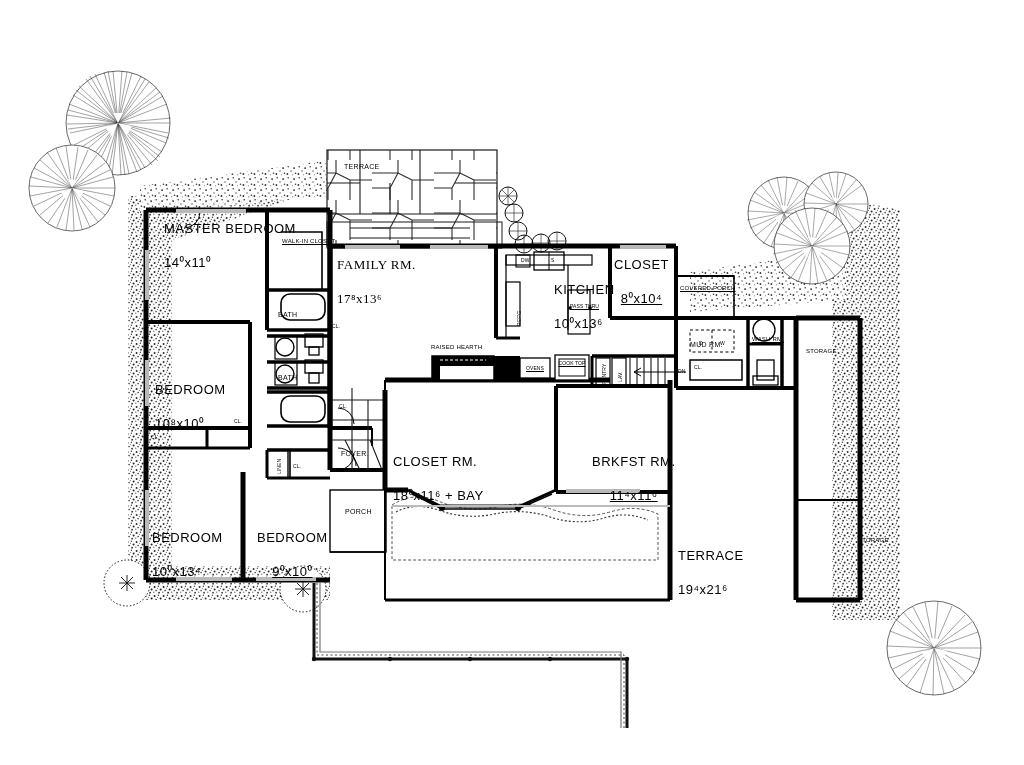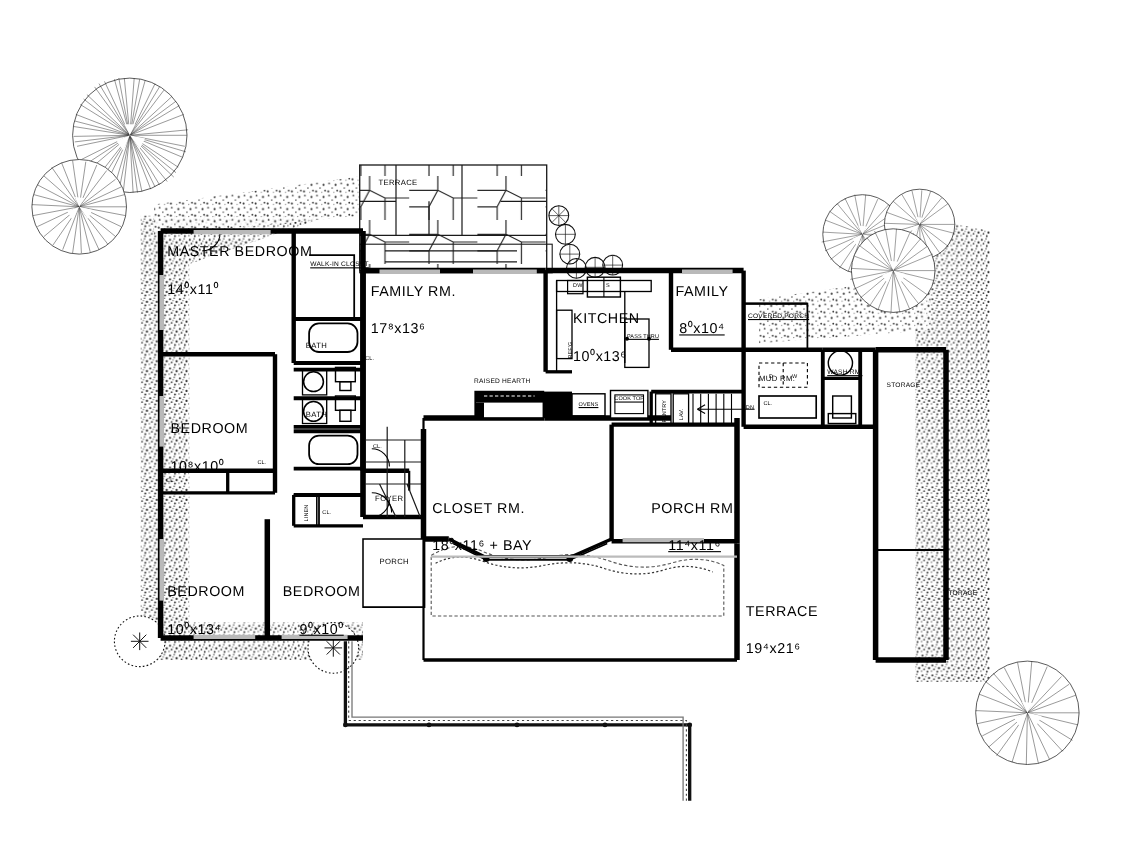--- a/index.html
+++ b/index.html
@@ -392,62 +392,62 @@
       <path d="M176 579 H232"></path>
       <path d="M256 579 H316"></path>
       <path d="M345 247 H400"></path>
       <path d="M430 247 H488"></path>
       <path d="M620 247 H666"></path>
       <path d="M566 491 H640"></path>
       <path d="M1 1 H1"></path>
     </g>
   </svg>
 
-  <div class="roomlabel" style="left:152px;top:222px;">
+  <div class="roomlabel" style="left:164px;top:222px;">
     <span class="rl-name">MASTER BEDROOM</span>
     <span class="rl-dim">14⁰x11⁰</span>
   </div>
 
   <div class="roomlabel" style="left:155px;top:383px;">
     <span class="rl-name">BEDROOM</span>
     <span class="rl-dim">10⁸x10⁰</span>
   </div>
 
   <div class="roomlabel" style="left:152px;top:531px;">
     <span class="rl-name">BEDROOM</span>
     <span class="rl-dim">10⁰x13⁴</span>
   </div>
 
   <div class="roomlabel" style="left:257px;top:531px;">
     <span class="rl-name">BEDROOM</span>
     <span class="rl-dim rl-c">9⁰x10⁰</span>
   </div>
 
-  <div class="roomlabel" style="left:337px;top:258px;">
+  <div class="roomlabel" style="left:337px;top:258px;font-family:Liberation Serif, serif;">
     <span class="rl-name">FAMILY  RM.</span>
     <span class="rl-dim">17⁸x13⁶</span>
   </div>
 
-  <div class="roomlabel" style="left:521px;top:283px;">
+  <div class="roomlabel" style="left:521px;top:283px;padding-left:33px;">
     <span class="rl-name">KITCHEN</span>
     <span class="rl-dim">10⁰x13⁶</span>
   </div>
 
   <div class="roomlabel" style="left:614px;top:258px;">
-    <span class="rl-name">FAMILY</span>
+    <span class="rl-name">CLOSET</span>
     <span class="rl-dim rl-c">8⁰x10⁴</span>
   </div>
 
   <div class="roomlabel" style="left:393px;top:455px;">
     <span class="rl-name">CLOSET  RM.</span>
     <span class="rl-dim">18⁰x11⁶ + BAY</span>
   </div>
 
   <div class="roomlabel" style="left:592px;top:455px;">
-    <span class="rl-name">PORCH  RM.</span>
+    <span class="rl-name">BRKFST  RM.</span>
     <span class="rl-dim rl-c">11⁴x11⁶</span>
   </div>
 
   <div class="roomlabel" style="left:678px;top:549px;">
     <span class="rl-name">TERRACE</span>
     <span class="rl-dim">19⁴x21⁶</span>
   </div>
 
   <div class="roomlabel sm" style="left:344px;top:163px;">TERRACE</div>
 

